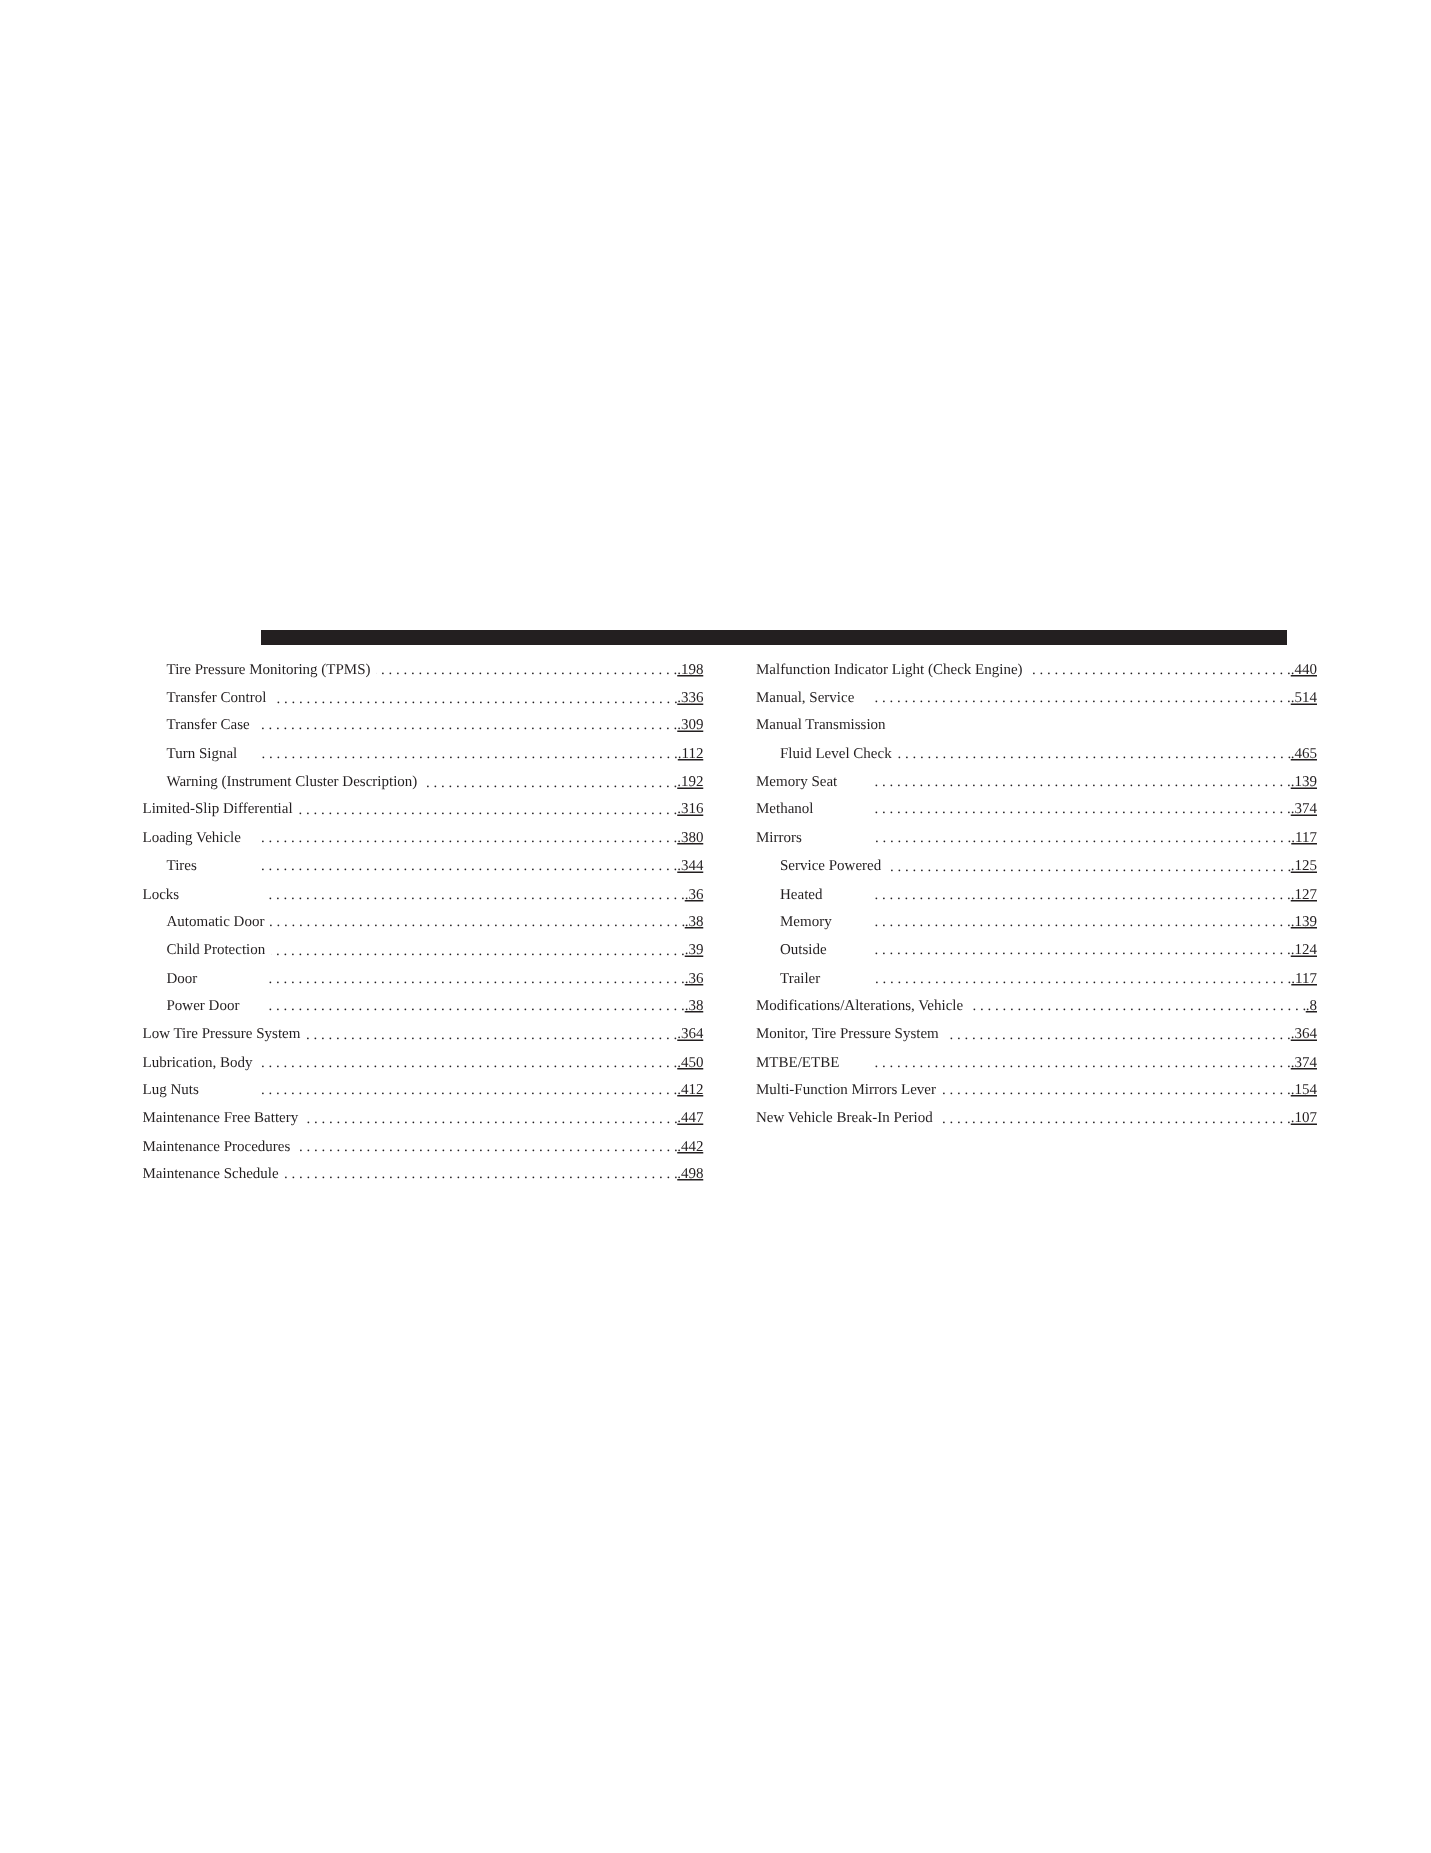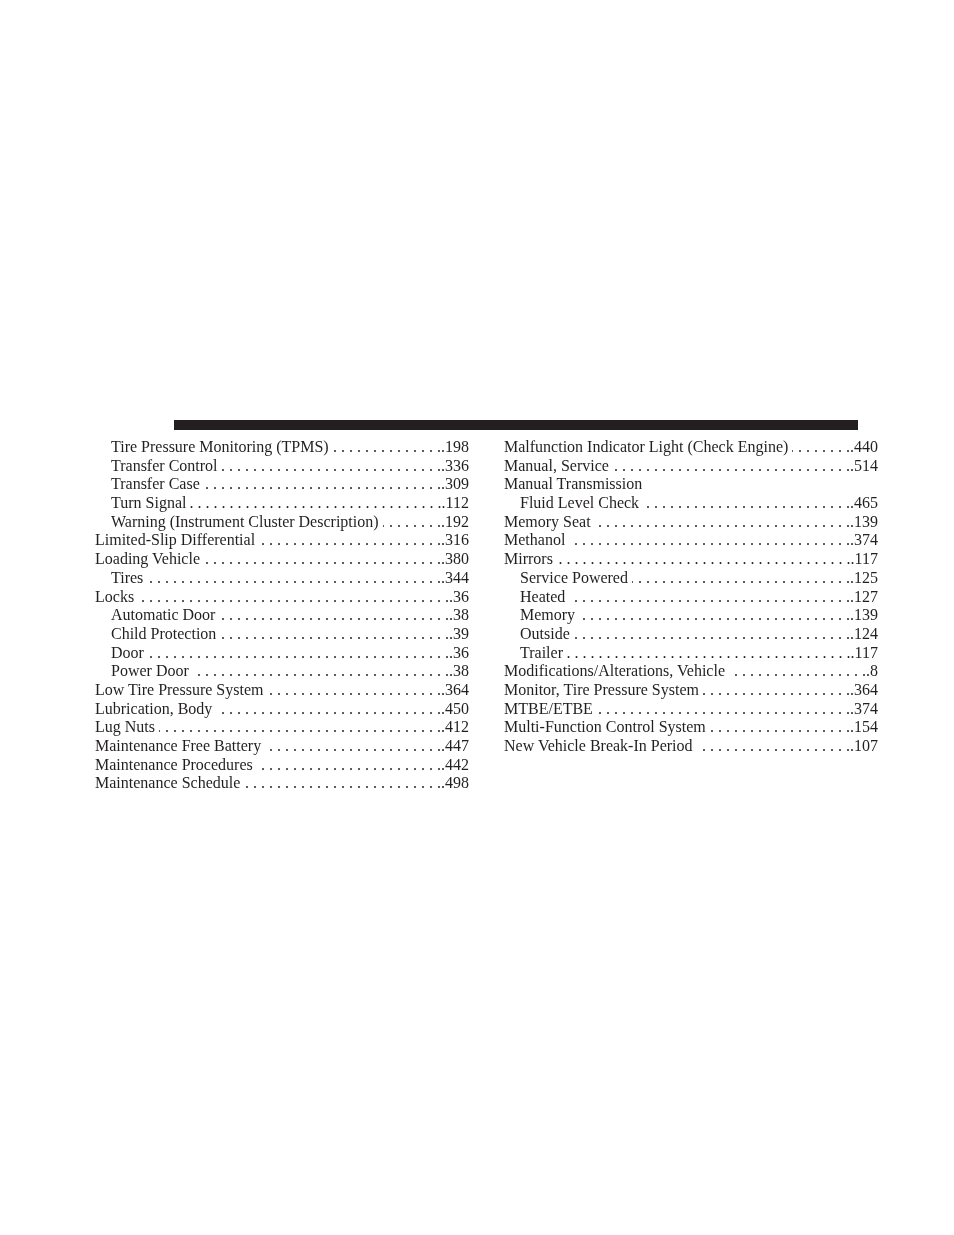--- a/index.html
+++ b/index.html
@@ -28,21 +28,21 @@
       top: 438px;
       width: 374px;
     }
     .col-left { left: 95px; }
     .col-right { left: 504px; }
     .entry {
       display: flex;
       align-items: baseline;
       height: 18.7px;
       line-height: 18.7px;
-      font-size: 16px;
+      font-size: 10px;
       white-space: nowrap;
       overflow: hidden;
     }
     .entry.sub { padding-left: 16px; }
     .entry .label {
       flex: 0 0 auto;
       padding-right: 4px;
     }
     .entry .leader {
       flex: 1 1 auto;
@@ -51,20 +51,21 @@
       text-align: right;
       direction: rtl;
     }
     .entry .leader::before {
       content: ". . . . . . . . . . . . . . . . . . . . . . . . . . . . . . . . . . . . . . . . . . . . . . . . . . . . . . . .";
       letter-spacing: 0;
     }
     .entry .page {
       flex: 0 0 auto;
       text-align: left;
+      text-decoration: underline;
     }
   </style>
 </head>
 <body>
 
 <div class="header-bar"></div>
 
 <div class="column col-left">
   <div class="entry sub">
       <span class="label">Tire Pressure Monitoring (TPMS)</span>
@@ -231,21 +232,21 @@
       <span class="label">Monitor, Tire Pressure System</span>
       <span class="leader"></span>
       <span class="page">.364</span>
     </div>
   <div class="entry">
       <span class="label">MTBE/ETBE</span>
       <span class="leader"></span>
       <span class="page">.374</span>
     </div>
   <div class="entry">
-      <span class="label">Multi-Function Control System</span>
+      <span class="label">Multi-Function Mirrors Lever</span>
       <span class="leader"></span>
       <span class="page">.154</span>
     </div>
   <div class="entry">
       <span class="label">New Vehicle Break-In Period</span>
       <span class="leader"></span>
       <span class="page">.107</span>
     </div>
 </div>
 

